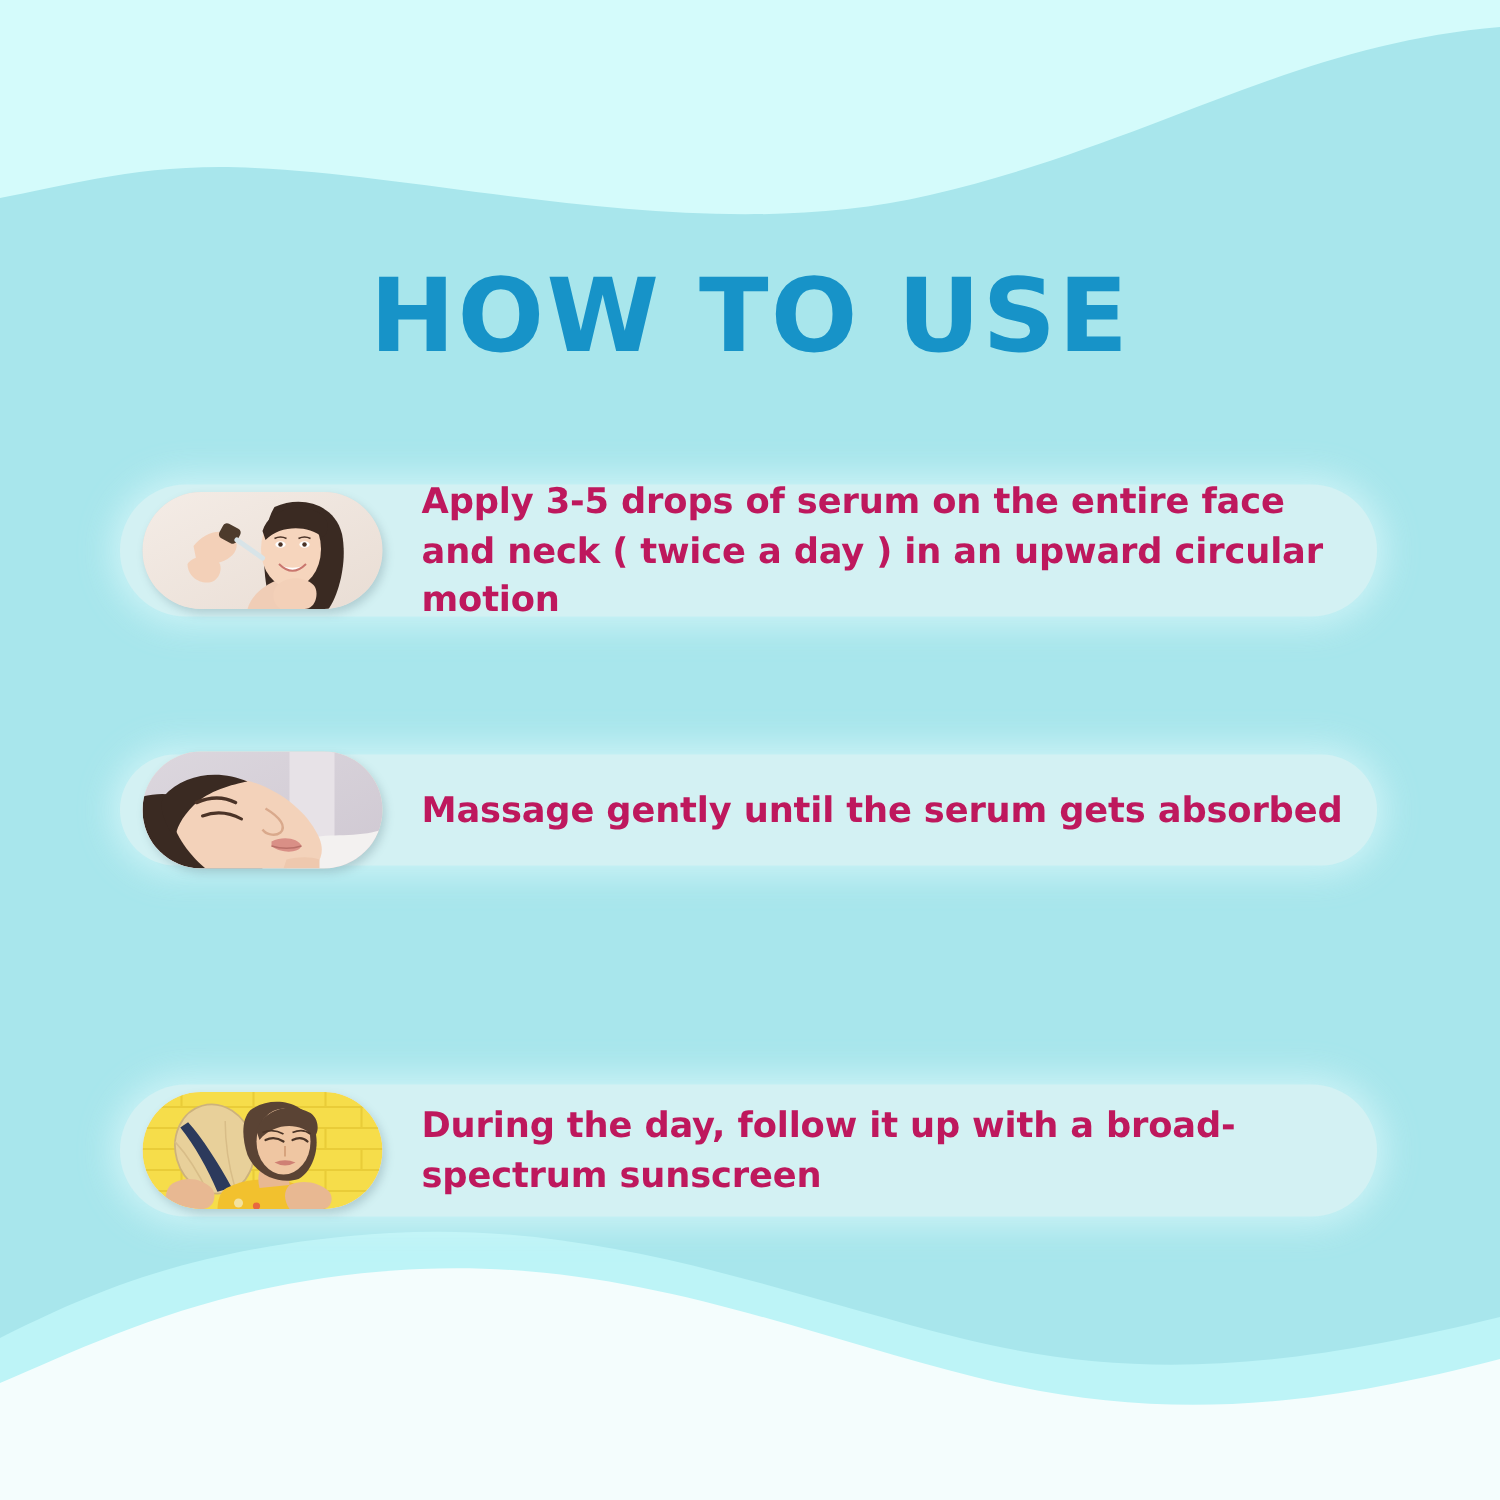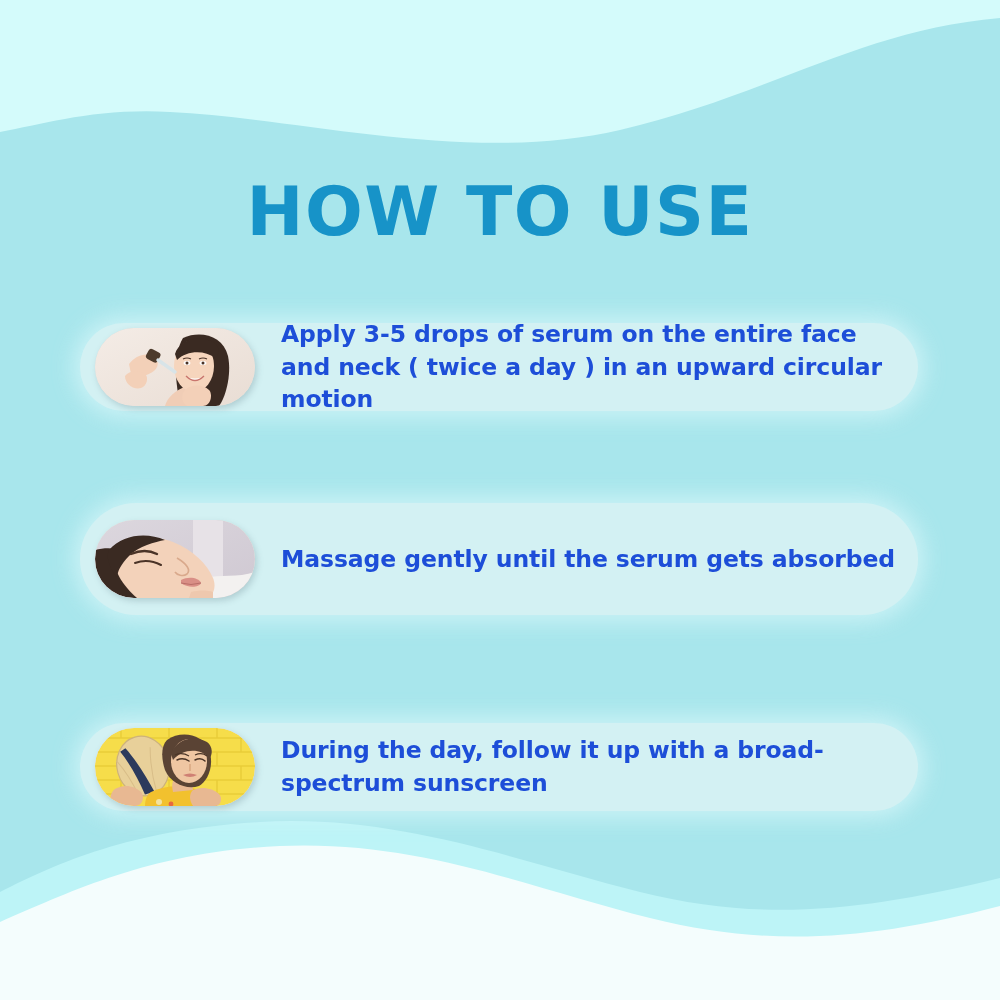--- a/index.html
+++ b/index.html
@@ -34,38 +34,38 @@
     position:absolute;
     left:80px;
     width:838px;
     background:#d3f1f3;
     border-radius:999px;
     box-shadow:0 0 22px 6px rgba(216,247,250,0.75);
     display:flex;
     align-items:center;
   }
   #card-1 { top:323px; height:88px; }
-  #card-2 { top:503px; height:112px; }
+  #card-2 { top:503px; height:74px; }
   #card-3 { top:723px; height:88px; }
 
   .thumb {
     position:relative;
     flex:none;
     width:160px;
     height:78px;
     margin-left:15px;
     border-radius:999px;
     overflow:hidden;
     box-shadow:2px 3px 6px rgba(90,120,130,0.28);
     background:#e8e2dc;
   }
   .thumb svg { display:block; width:160px; height:78px; }
 
   .card-text {
-    color:#1d4ed8;
+    color:#be185d;
     font-size:23.5px;
     font-weight:bold;
     line-height:1.40;
     margin-left:26px;
     padding-right:20px;
     font-family:"DejaVu Sans", sans-serif;
     letter-spacing:-0.1px;
   }
   #card-2 .card-text { font-size:23.5px; }
 </style>

